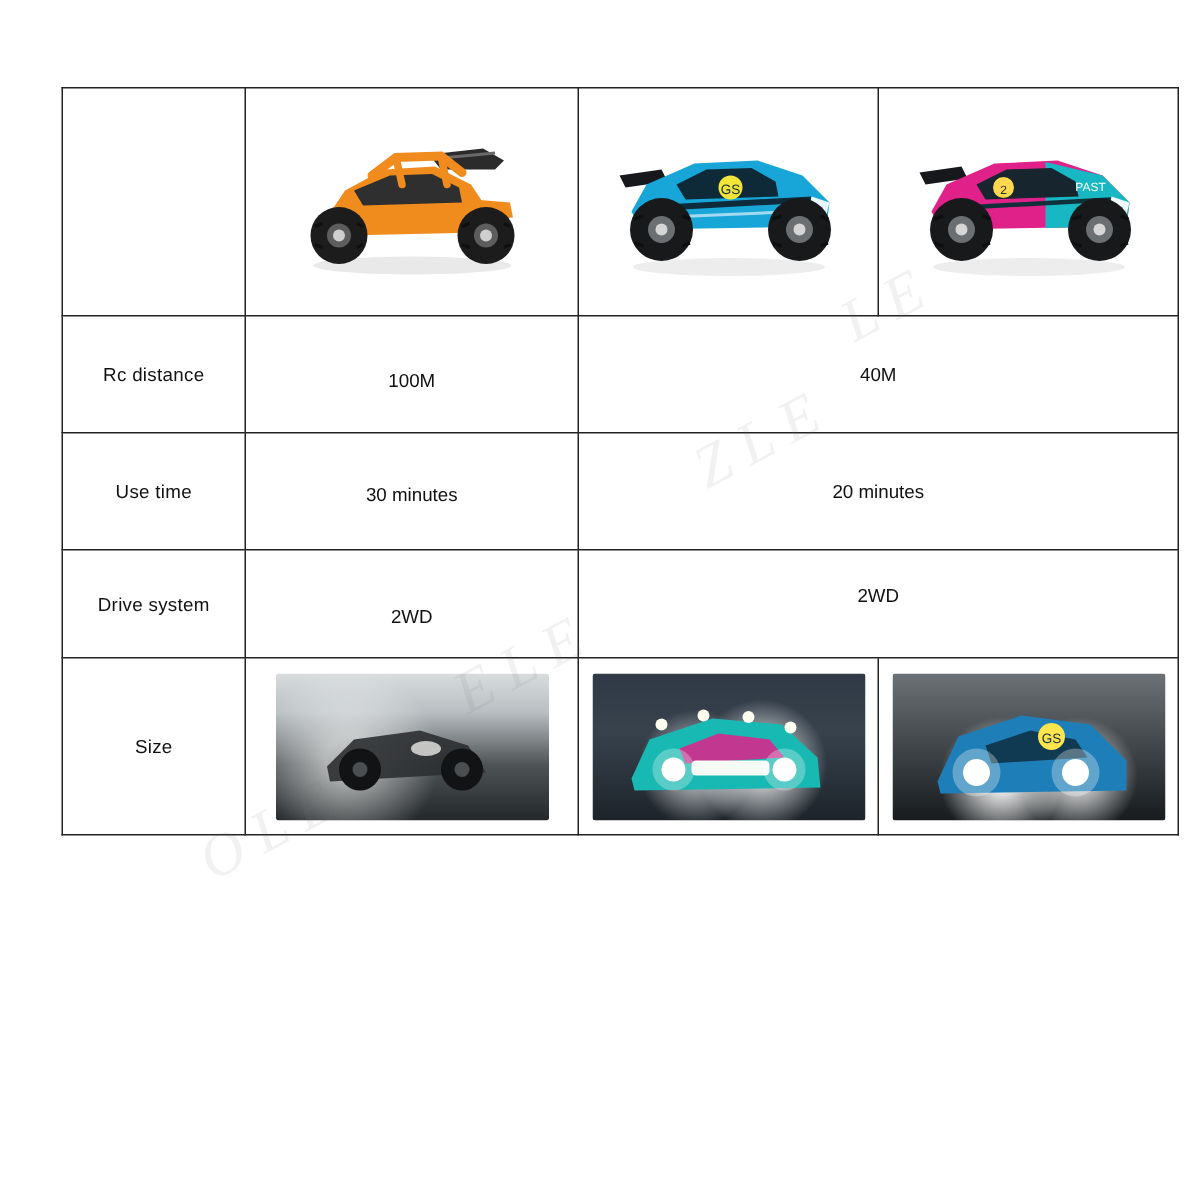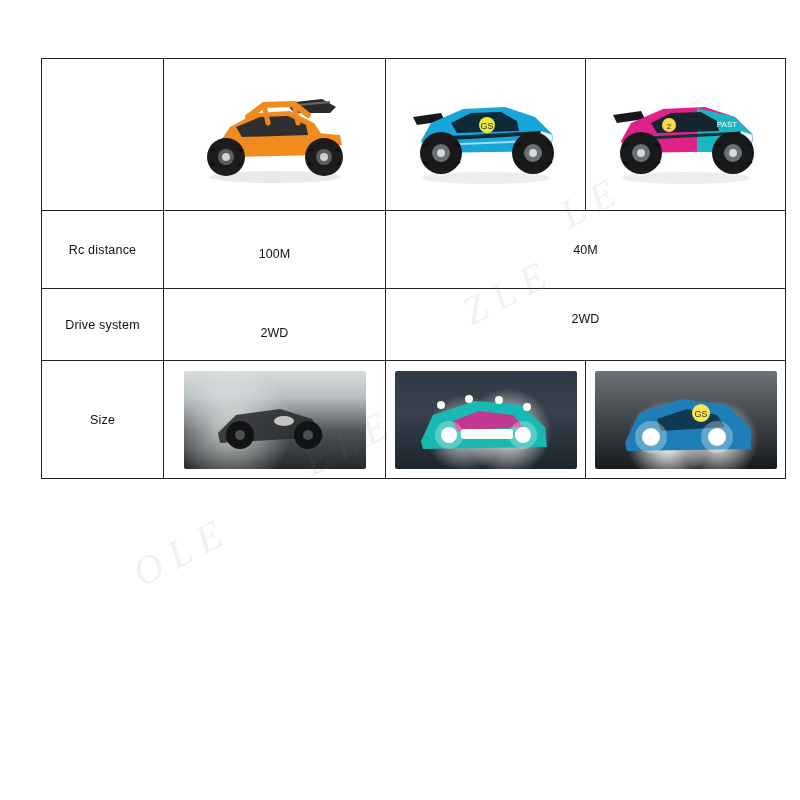--- a/index.html
+++ b/index.html
@@ -264,20 +264,29 @@
       <tr class="row-rc">
         <td class="label-cell">Rc distance</td>
         <td>
           <span class="val rc-a">100M</span>
         </td>
         <td colspan="2">
           <span class="val">40M</span>
         </td>
       </tr>
 
+      <tr class="row-use">
+        <td class="label-cell">Use time</td>
+        <td>
+          <span class="val use-a">30 minutes</span>
+        </td>
+        <td colspan="2">
+          <span class="val">20 minutes</span>
+        </td>
+      </tr>
 
 
       <tr class="row-drive">
         <td class="label-cell">Drive system</td>
         <td>
           <span class="val drive-a">2WD</span>
         </td>
         <td colspan="2">
           <span class="val drive-bc">2WD</span>
         </td>

